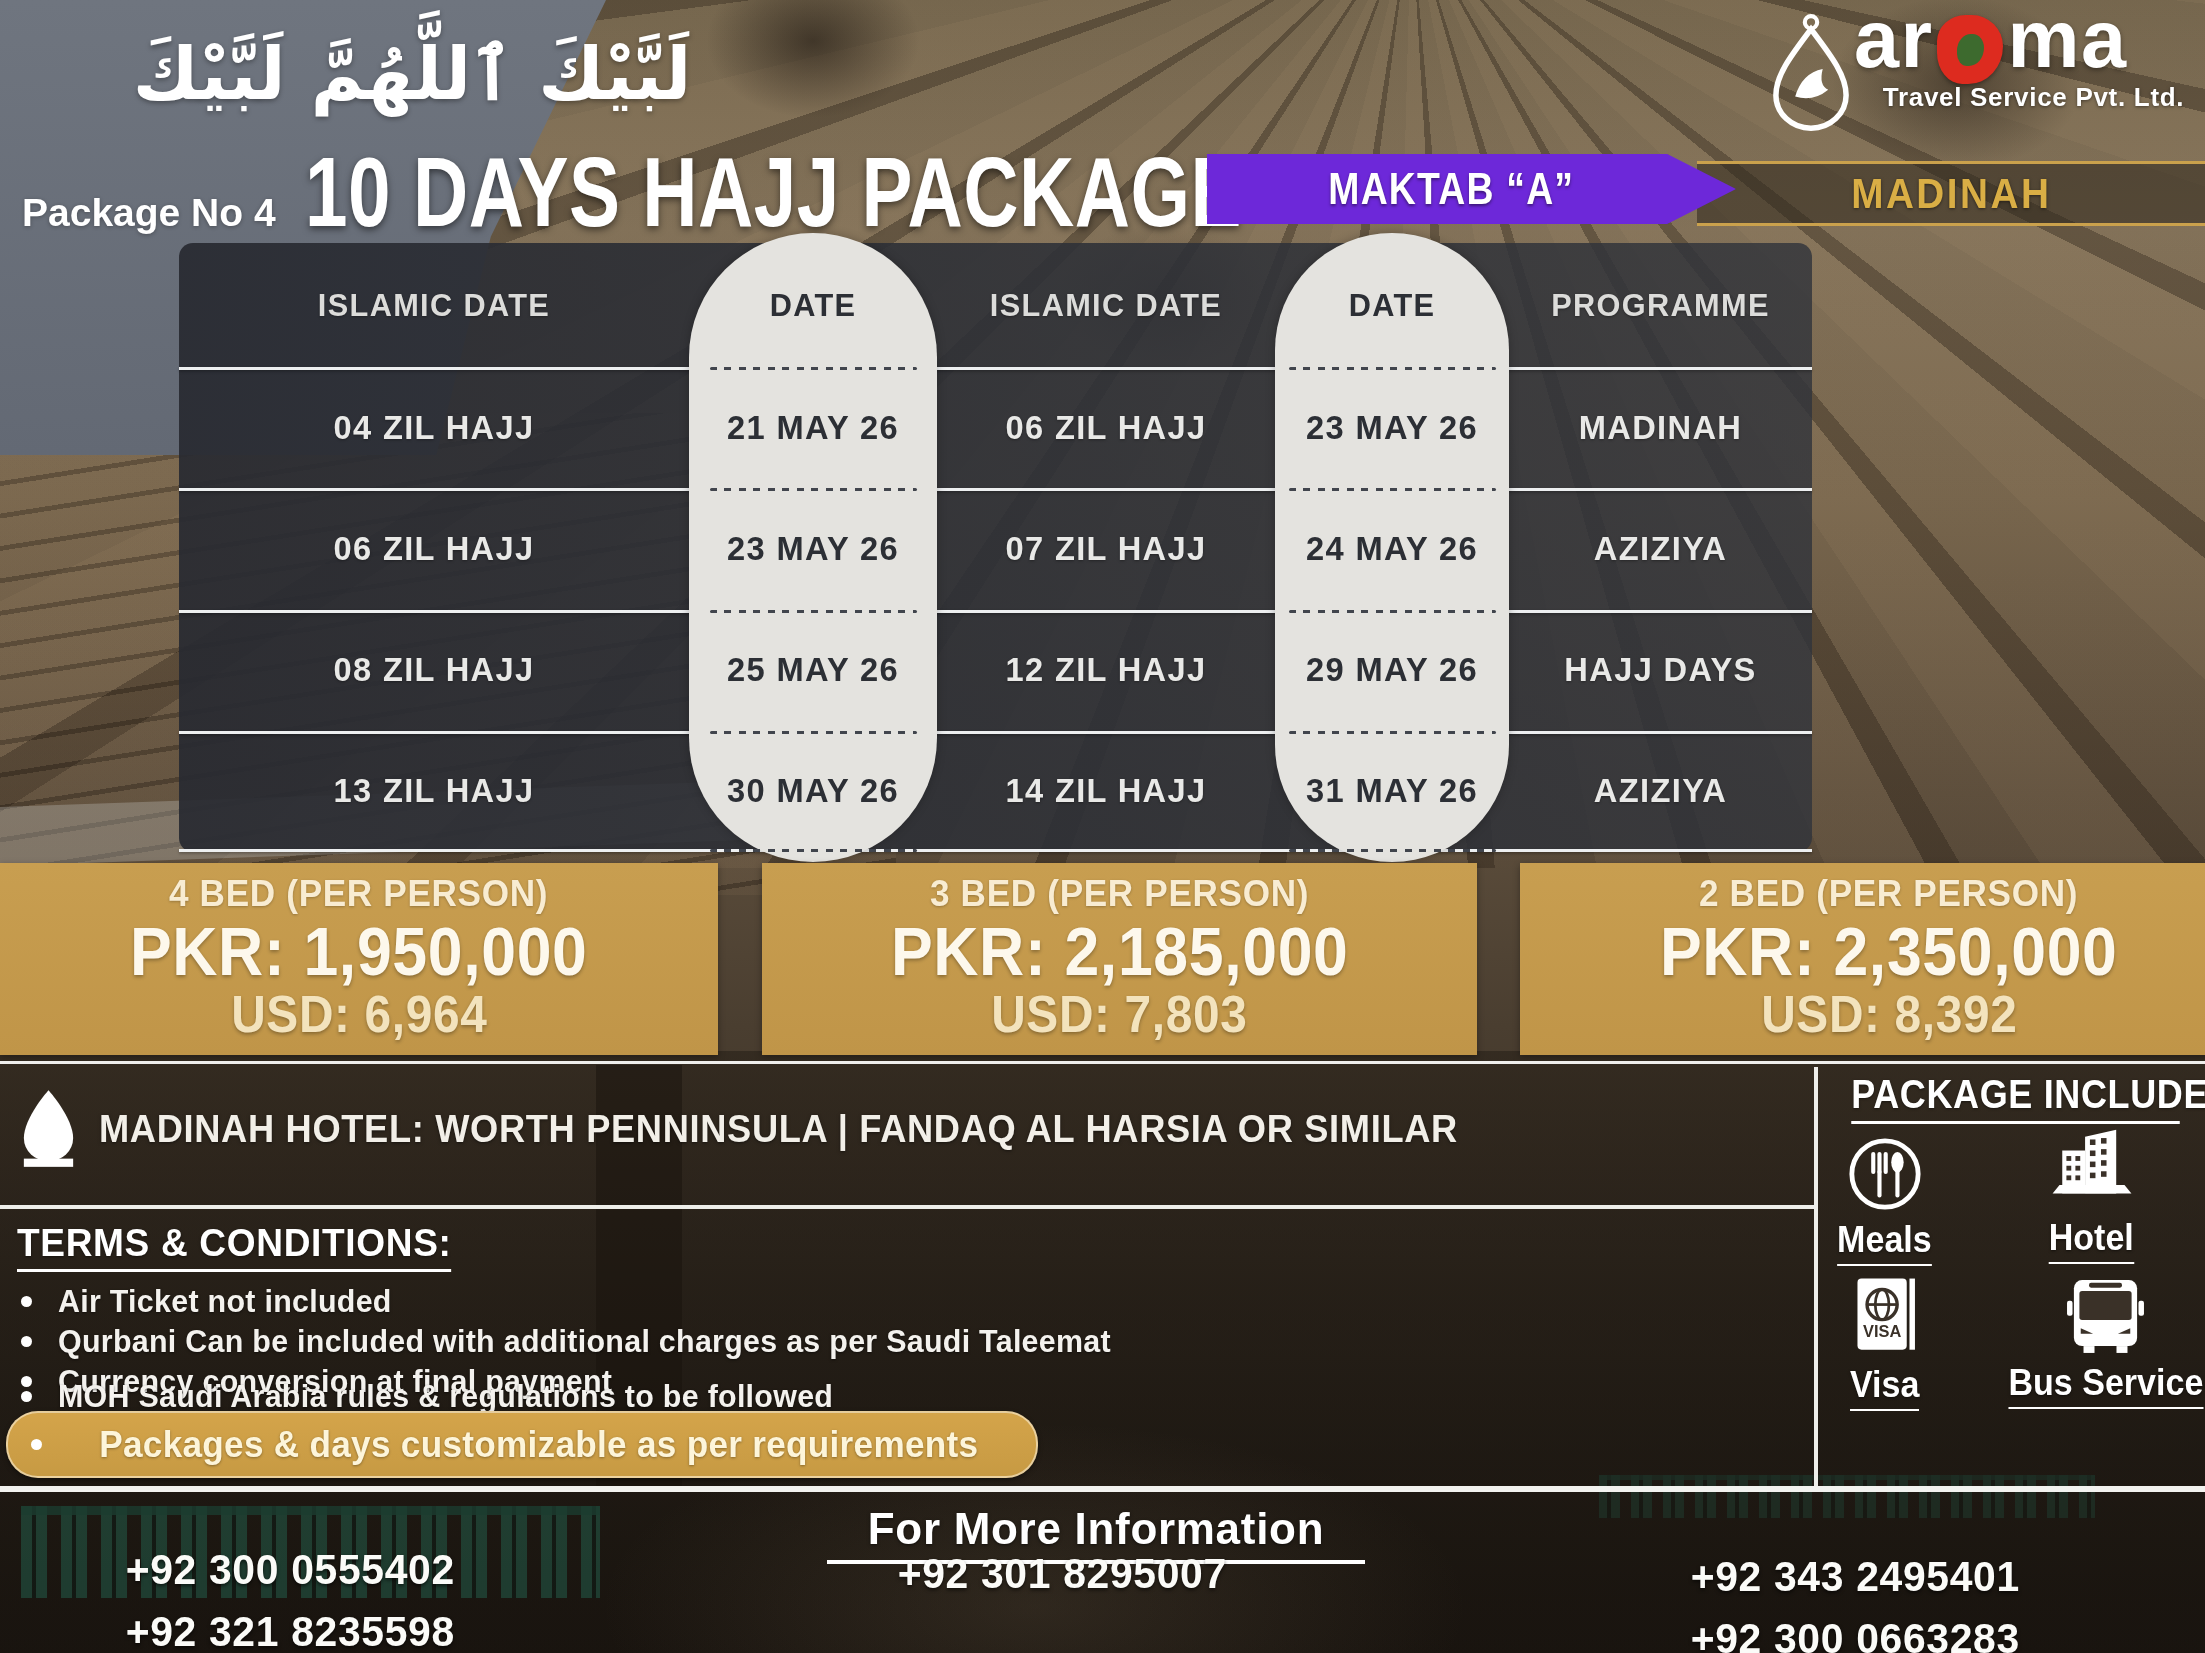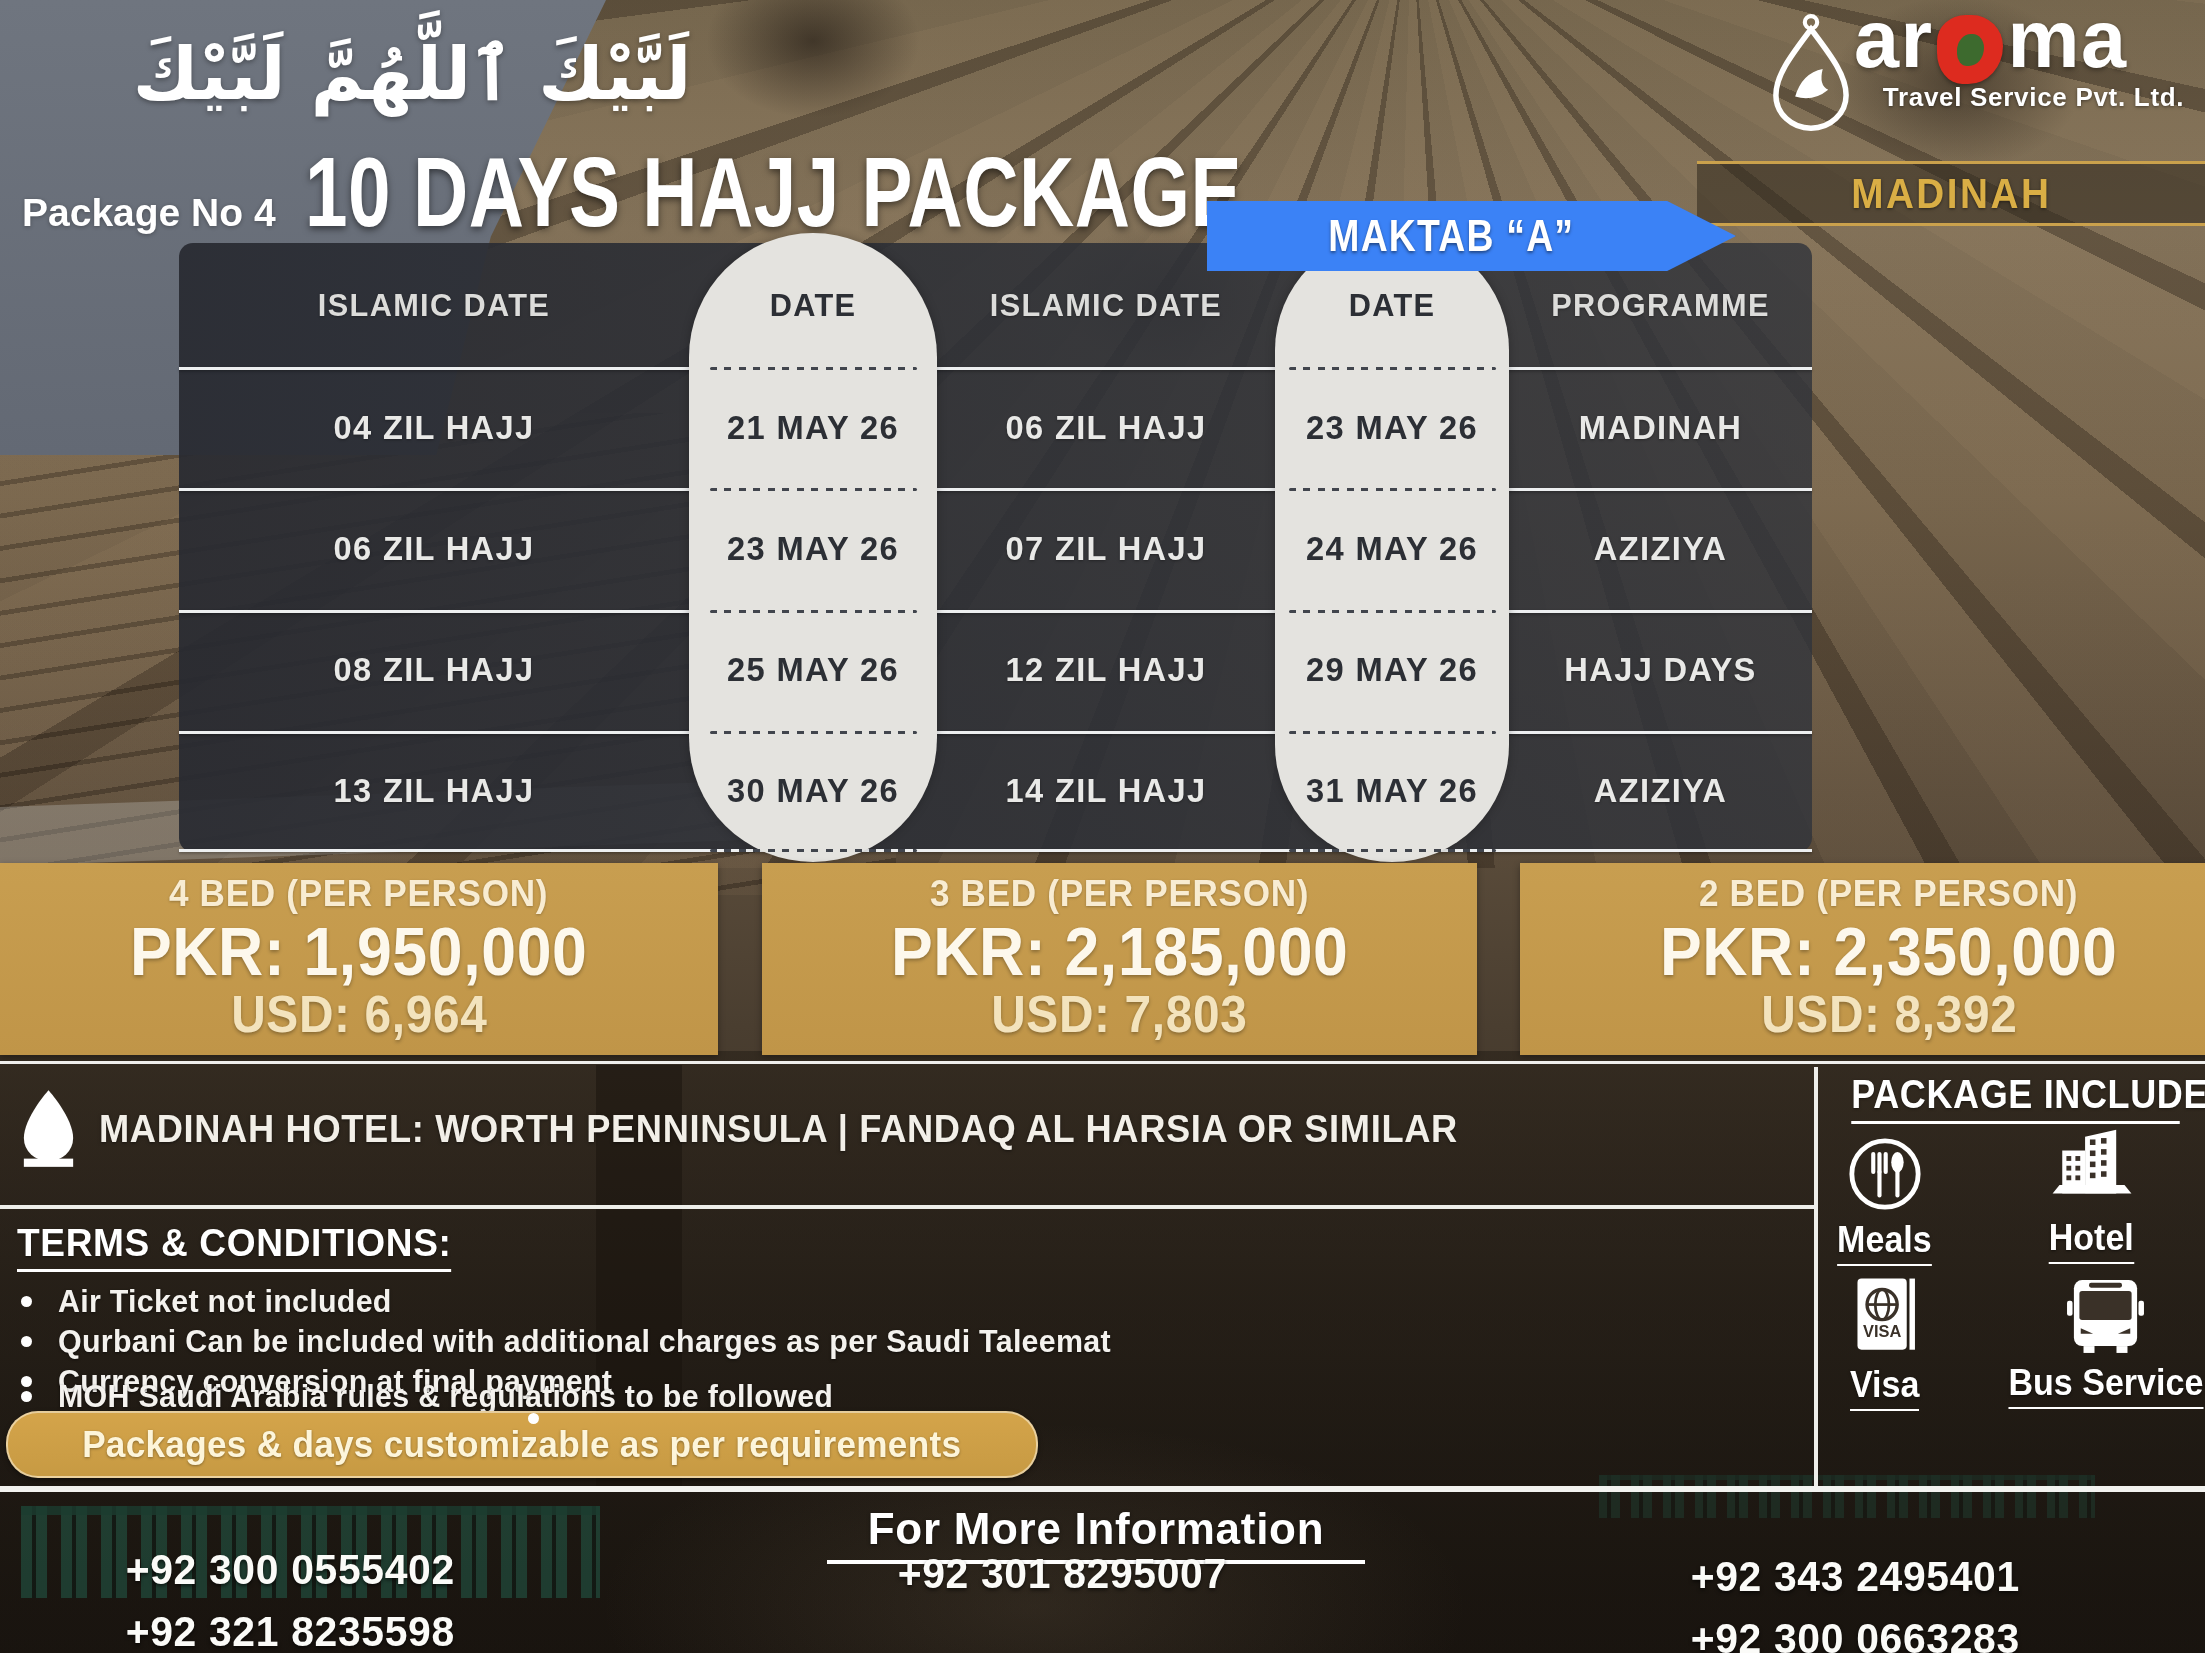--- a/index.html
+++ b/index.html
@@ -29,23 +29,23 @@
   .bg-fence2{position:absolute;left:1599px;top:1475px;width:496px;height:38px;opacity:.6;border-top:5.5px solid rgba(28,60,48,.7);
     background:repeating-linear-gradient(90deg,rgba(32,70,56,.7) 0 8.3px,rgba(12,28,22,.5) 8.3px 11.7px,rgba(32,70,56,.7) 11.7px 20.7px,transparent 20.7px 32px);}
   .bg-glow{position:absolute;inset:0;background:radial-gradient(620px 262px at 1034px 1606px,rgba(160,138,106,.16),transparent 70%);}
 
   
   .calligraphy{position:absolute;left:26px;top:19.3px;width:772px;color:#fff;font-family:"DejaVu Sans",sans-serif;
     font-weight:bold;font-size:72px;line-height:1.55;direction:rtl;text-align:center;text-shadow:0 2.1px 5.5px rgba(0,0,0,.35);}
   .package-no{position:absolute;left:22px;top:171px;font-size:39px;font-weight:bold;color:#fff;text-shadow:0 1.4px 4.1px rgba(0,0,0,.3);margin-top:20px;}
   .main-title{position:absolute;left:305px;top:136px;font-size:98px;font-weight:900;color:#fff;white-space:nowrap;
     transform:scaleX(.78);transform-origin:left top;letter-spacing:0.7px;text-shadow:0 3.4px 8.3px rgba(0,0,0,.5);}
-  .maktab-badge{position:absolute;left:1207px;top:154px;width:529px;height:70px;background:#3b82f6;
+  .maktab-badge{position:absolute;left:1207px;top:154px;width:529px;height:70px;background:#6d28d9;
     clip-path:polygon(0 0,87% 0,100% 50%,87% 100%,0 100%);display:flex;align-items:center;justify-content:center;
-    box-shadow:0 2.1px 5.5px rgba(0,0,0,.4);z-index:3;margin-top:47px;}
+    box-shadow:0 2.1px 5.5px rgba(0,0,0,.4);z-index:3;}
   .maktab-badge span{font-size:44px;font-weight:900;color:#fff;letter-spacing:1.4px;transform:scaleX(.85);
     text-shadow:0 2.1px 3.4px rgba(0,0,0,.45);padding-right:48px;}
   .madinah-band{position:absolute;left:1697px;top:161px;width:509px;height:59px;background:rgba(46,38,28,.55);
     border-top:3.4px solid #caa14c;border-bottom:3.4px solid #caa14c;display:flex;align-items:center;justify-content:center;z-index:2;}
   .madinah-band span{font-size:43px;font-weight:900;color:#d9ae45;letter-spacing:2.8px;transform:scaleX(.9);text-shadow:0 1.4px 3.4px rgba(0,0,0,.5);}
 
   .logo{position:absolute;left:1766px;top:8.3px;width:441px;height:131px;z-index:3;}
   .logo-emblem{position:absolute;left:0;top:5.5px;}
   .logo-text{position:absolute;left:88px;top:-9.6px;display:flex;align-items:flex-end;color:#fff;font-weight:bold;
     font-size:81px;letter-spacing:1.4px;line-height:1;text-shadow:0 2.1px 4.8px rgba(0,0,0,.4);}
@@ -91,21 +91,21 @@
   .hotel-text{margin-left:19.3px;font-size:39px;font-weight:bold;color:#f2efe8;letter-spacing:0.7px;transform:scaleX(.93);
     transform-origin:left;text-shadow:0 1.4px 3.4px rgba(0,0,0,.5);}
   .hotel-underline{position:absolute;left:0;top:1205px;width:1814px;height:4.1px;background:#eeeeea;z-index:3;}
   .terms-heading{position:absolute;left:17px;top:1221px;font-size:39px;font-weight:900;color:#fff;letter-spacing:0.7px;
     transform:scaleX(.95);transform-origin:left;border-bottom:3.4px solid #fff;padding-bottom:4.1px;z-index:3;text-shadow:0 1.4px 2.8px rgba(0,0,0,.5);}
   .term-item{position:absolute;left:20.7px;display:flex;align-items:center;z-index:3;}
   .term-dot{width:11px;height:11px;border-radius:50%;background:#fff;margin-right:26px;flex:none;}
   .term-text{font-size:32px;font-weight:bold;color:#f4f2ee;letter-spacing:0.3px;transform:scaleX(.95);transform-origin:left;
     text-shadow:0 1.4px 2.8px rgba(0,0,0,.55);white-space:nowrap;}
   .highlight-pill{position:absolute;left:5.5px;top:1411px;width:1028px;height:63px;background:linear-gradient(180deg,#d4a44a,#c79a43);
-    border:2.1px solid rgba(255,248,230,.55);border-radius:32px;display:flex;align-items:center;z-index:3;box-shadow:0 2.1px 5.5px rgba(0,0,0,.4);flex-direction:column;}
+    border:2.1px solid rgba(255,248,230,.55);border-radius:32px;display:flex;align-items:center;z-index:3;box-shadow:0 2.1px 5.5px rgba(0,0,0,.4);}
   .highlight-pill .term-dot{margin-left:23.4px;margin-right:0;}
   .highlight-text{flex:1;text-align:center;font-size:37px;font-weight:900;color:#fdf5da;transform:scaleX(.95);
     letter-spacing:0.3px;text-shadow:0 1.4px 2.8px rgba(0,0,0,.35);}
 
   
   .includes-border{position:absolute;left:1814px;top:1067px;width:4.1px;height:422px;background:#eeeeea;z-index:3;}
   .includes-heading{position:absolute;left:1833px;top:1072px;width:365px;text-align:center;font-size:40px;font-weight:900;
     color:#fff;letter-spacing:0.7px;transform:scaleX(.9);border-bottom:3.4px solid #fff;padding-bottom:4.1px;z-index:3;
     text-shadow:0 1.4px 2.8px rgba(0,0,0,.5);white-space:nowrap;}
   .include-item{position:absolute;width:179px;display:flex;flex-direction:column;align-items:center;z-index:3;}

